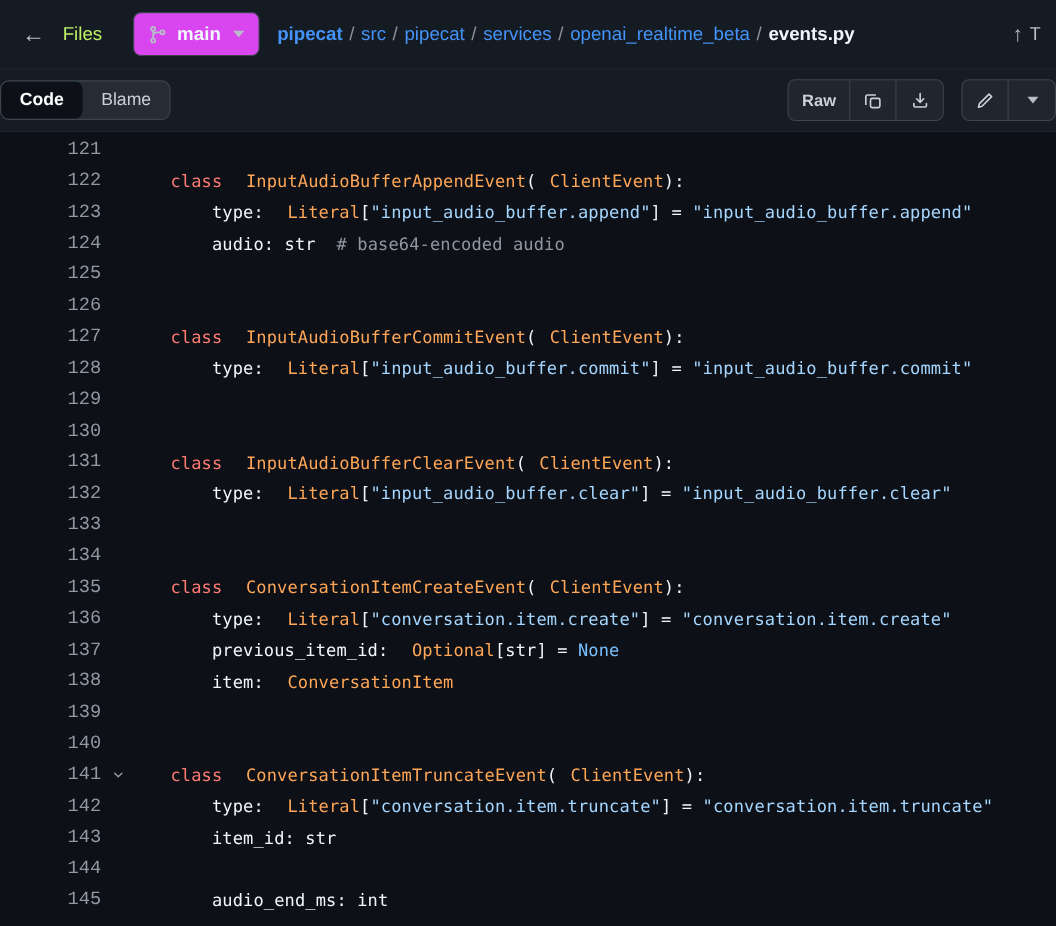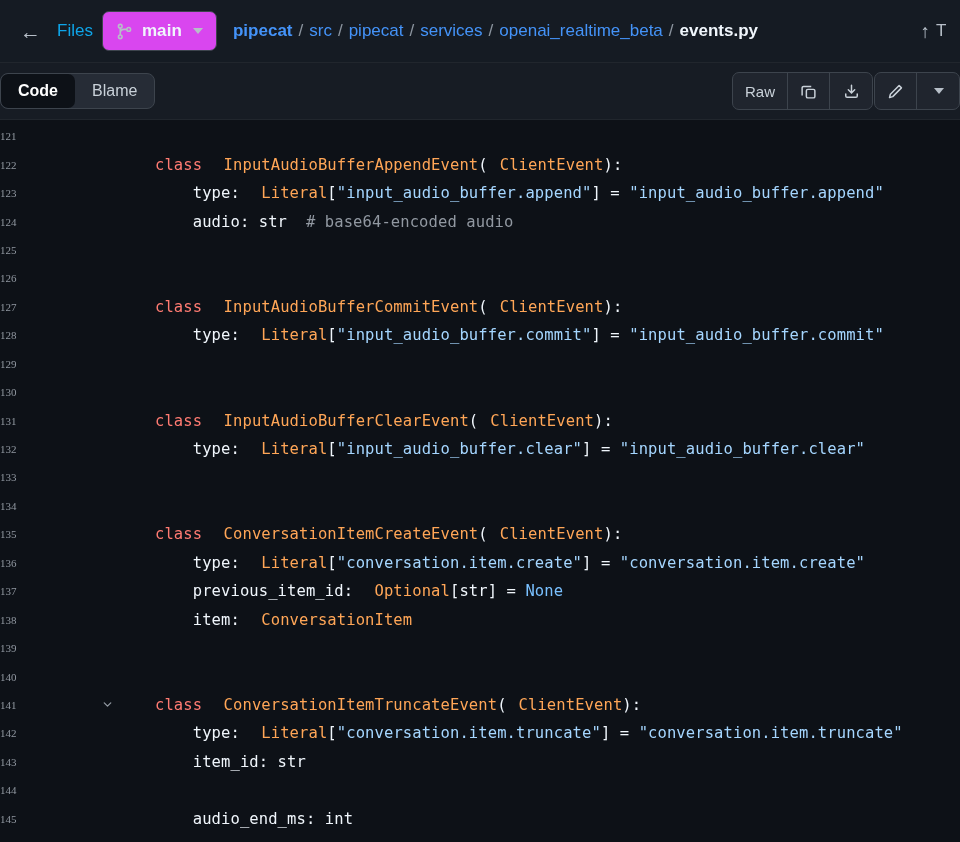--- a/index.html
+++ b/index.html
@@ -22,24 +22,24 @@
     overflow: hidden;
   }
   .back-arrow {
     color: #b7bfc8;
     font-size: 21px;
     line-height: 1;
     padding: 4px 6px;
     margin-right: 2px;
   }
   .files-label {
-    color: #0ea5e9;
+    color: #bef264;
     font-size: 17px;
     padding: 0 8px;
-    margin-right: 1px;
+    margin-right: 20px;
   }
   .branch-btn {
     display: flex;
     align-items: center;
     gap: 9px;
     border: 1px solid #3d444d;
     border-radius: 7px;
     background: #d946ef;
     padding: 9px 13px;
     margin-right: 16px;
@@ -105,21 +105,22 @@
   .seg-item.active {
     background: #0d1117;
     color: #ffffff;
     font-weight: bold;
     border-radius: 7px;
   }
   .tb-right {
     margin-left: auto;
     display: flex;
     align-items: center;
-    gap: 1px;
+    gap: 16px;
+    font-weight: bold;
   }
   .btn-group {
     display: flex;
     align-items: stretch;
     border: 1px solid #3d444d;
     border-radius: 7px;
     overflow: hidden;
     background: #20252e;
   }
   .btn-group > * {
@@ -146,25 +147,26 @@
     font-size: 15.5px;
   }
   .code-line {
     display: flex;
     align-items: center;
     height: 28.45px;
     white-space: pre;
   }
   .ln {
     width: 96px;
+    text-align: right;
     color: #9198a1;
-    font-size: 11px;
+    font-size: 17px;
     padding-right: 4px;
     flex: none;
-    font-family: Liberation Serif, serif;
+    font-family: Liberation Mono, monospace;
   }
   .fold {
     width: 22px;
     flex: none;
     display: flex;
     align-items: center;
     justify-content: center;
     color: #9198a1;
   }
   .src {

